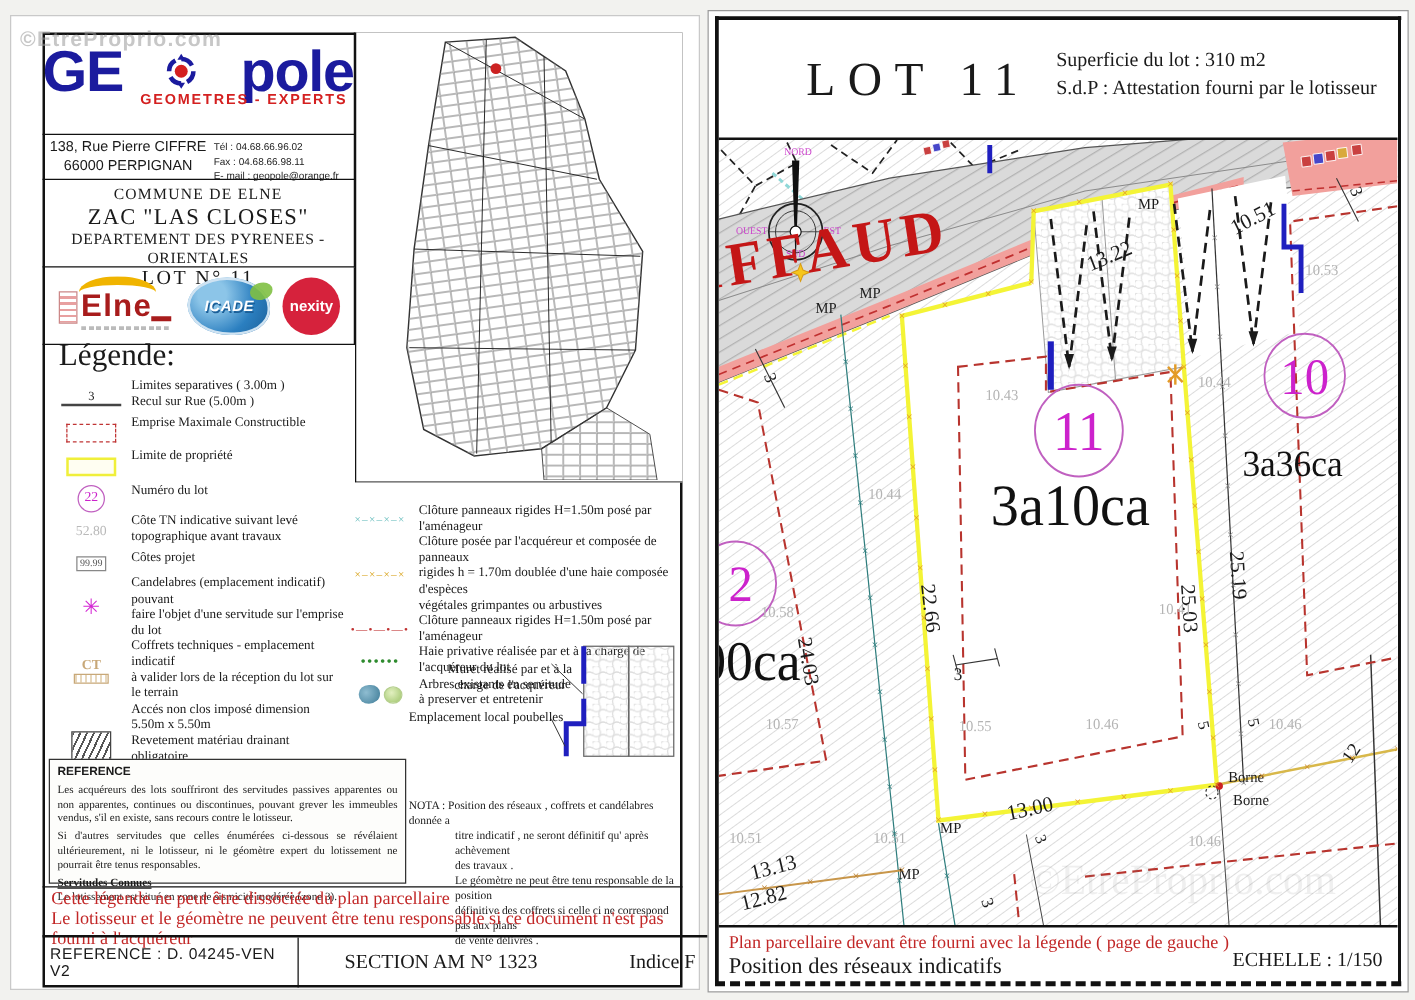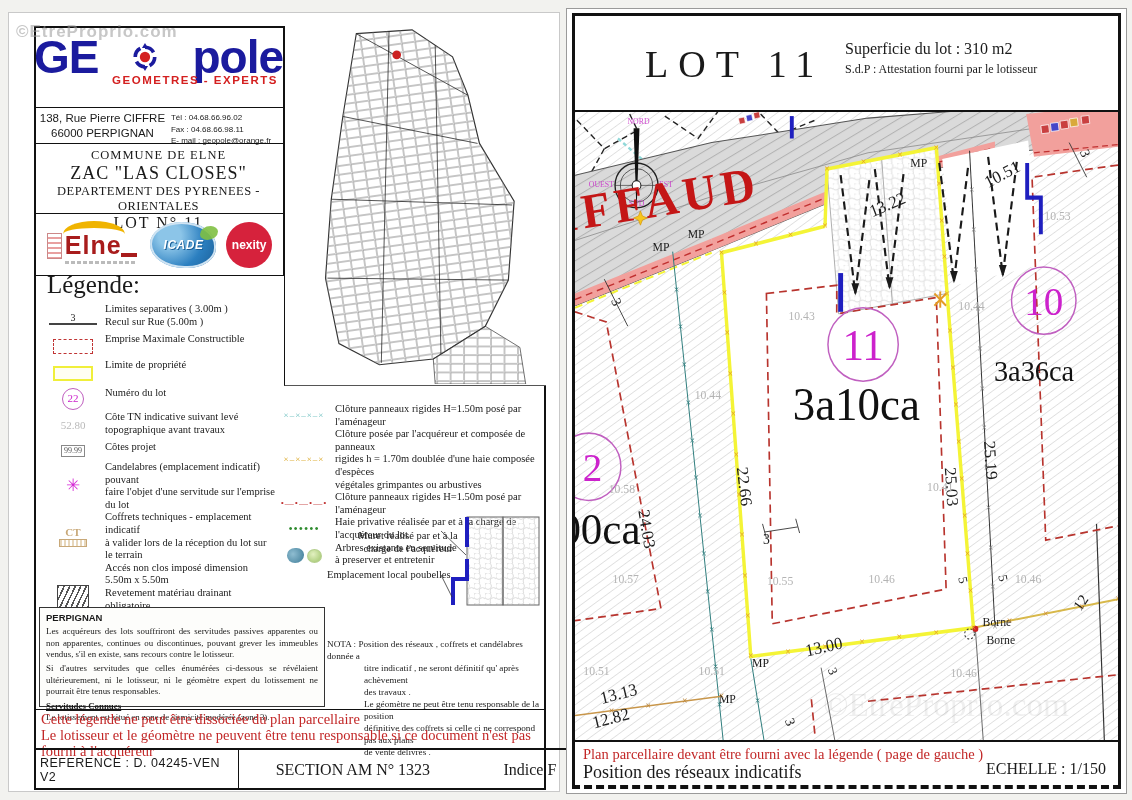--- a/index.html
+++ b/index.html
@@ -90,21 +90,21 @@
   .refhead{display:flex;border-bottom:1px solid #111;height:13px;}
   .refhead div{font-size:6px;text-align:center;border-right:1px solid #111;display:flex;align-items:center;justify-content:center;font-family:"Liberation Sans",sans-serif;}
   .refvals{display:flex;flex:1;}
   .refvals div{font-size:9px;text-align:center;border-right:1px solid #111;display:flex;align-items:center;justify-content:center;}
   .rc-date{flex:0 0 46px;} .rc-des{flex:0 0 30px;} .rc-ver{flex:1;}
   
   .inner{position:absolute;left:5px;top:4px;width:549px;height:776px;border:3px solid #111;border-bottom:4px dashed #111;}
   .rp-header{position:absolute;left:0;top:0;width:100%;height:96px;border-bottom:2px solid #111;}
   .rp-lot{position:absolute;left:70px;top:26px;font-size:38px;letter-spacing:10px;}
   .rp-sup{position:absolute;left:270px;top:24px;font-size:16px;}
-  .rp-sdp{position:absolute;left:270px;top:46px;font-size:12px;}
+  .rp-sdp{position:absolute;left:270px;top:46px;font-size:16px;}
   .plan-wrap{position:absolute;left:0;top:96px;width:543px;height:630px;border-bottom:2px solid #111;overflow:hidden;}
   .rp-footer{position:absolute;left:0;top:728px;width:543px;height:40px;}
   .rpf-red{position:absolute;left:8px;top:2px;color:#c22727;font-size:14.5px;}
   .rpf-black{position:absolute;left:8px;top:18px;font-size:18px;}
   .rpf-scale{position:absolute;right:12px;top:16px;font-size:16px;}
   svg text{font-family:"Liberation Serif",serif;}
 </style>
 </head>
 <body>
 
@@ -306,21 +306,21 @@
         </pattern>
       </defs>
       <rect x="26" y="4" width="36" height="88" fill="url(#hexp2)" stroke="#666" stroke-width="1"></rect>
       <rect x="62" y="4" width="36" height="88" fill="url(#hexp2)" stroke="#666" stroke-width="1"></rect>
       <path d="M26,4 L26,34 M26,46 L26,66 L12,66 L12,92" fill="none" stroke="#1f1fbf" stroke-width="4"></path>
       <line x1="0" y1="18" x2="25" y2="42" stroke="#333" stroke-width="0.8"></line>
       <line x1="0" y1="62" x2="11" y2="84" stroke="#333" stroke-width="0.8"></line>
     </svg>
 
     <div class="serv-box">
-      <div class="t">PERPIGNAN</div>
+      <div class="t">REFERENCE</div>
       <p>Les acquéreurs des lots souffriront des servitudes passives apparentes ou non apparentes, continues ou discontinues, pouvant grever les immeubles vendus, s'il en existe, sans recours contre le lotisseur.</p>
       <p>Si d'autres servitudes que celles énumérées ci-dessous se révélaient ultérieurement, ni le lotisseur, ni le géomètre expert du lotissement ne pourrait être tenus responsables.</p>
       <span class="serv-known">Servitudes Connues</span><br>
       <span>Le lotissement est situé en zone de sismicité modérée (zone 3).</span>
     </div>
 
     <div class="nota">
       <div>NOTA : Position des réseaux , coffrets et candélabres donnée a</div>
       <div class="ind">titre indicatif , ne seront définitif qu' après achèvement</div>
       <div class="ind">des travaux .</div>

